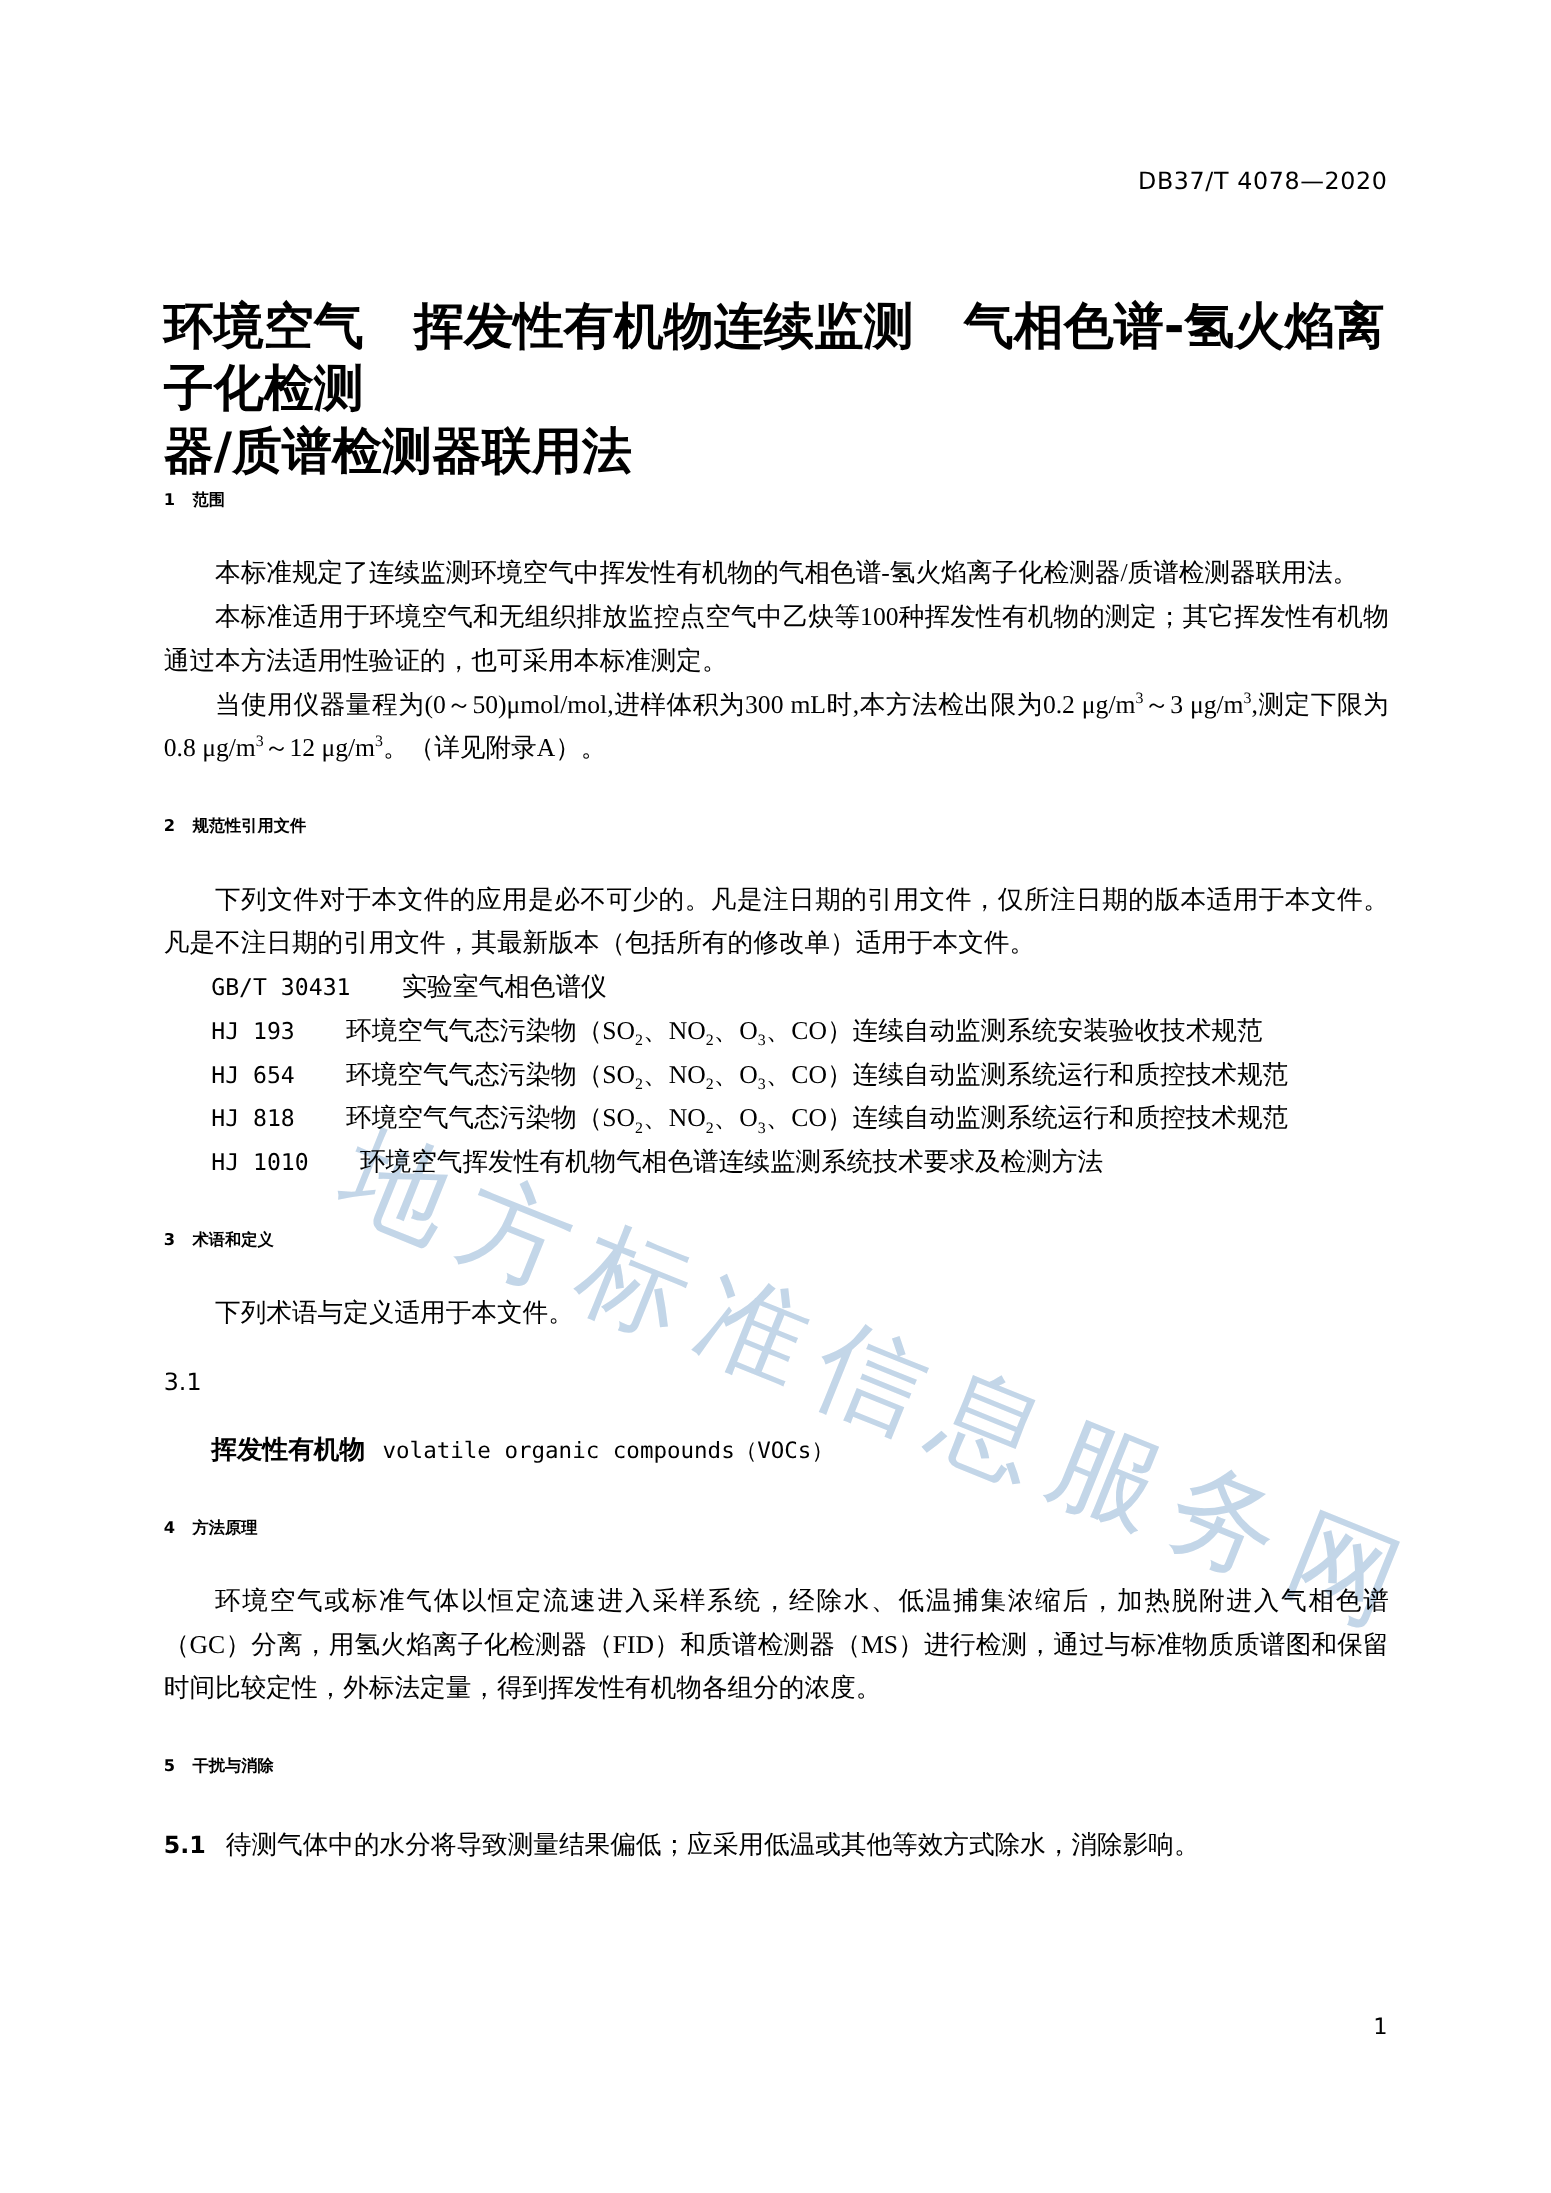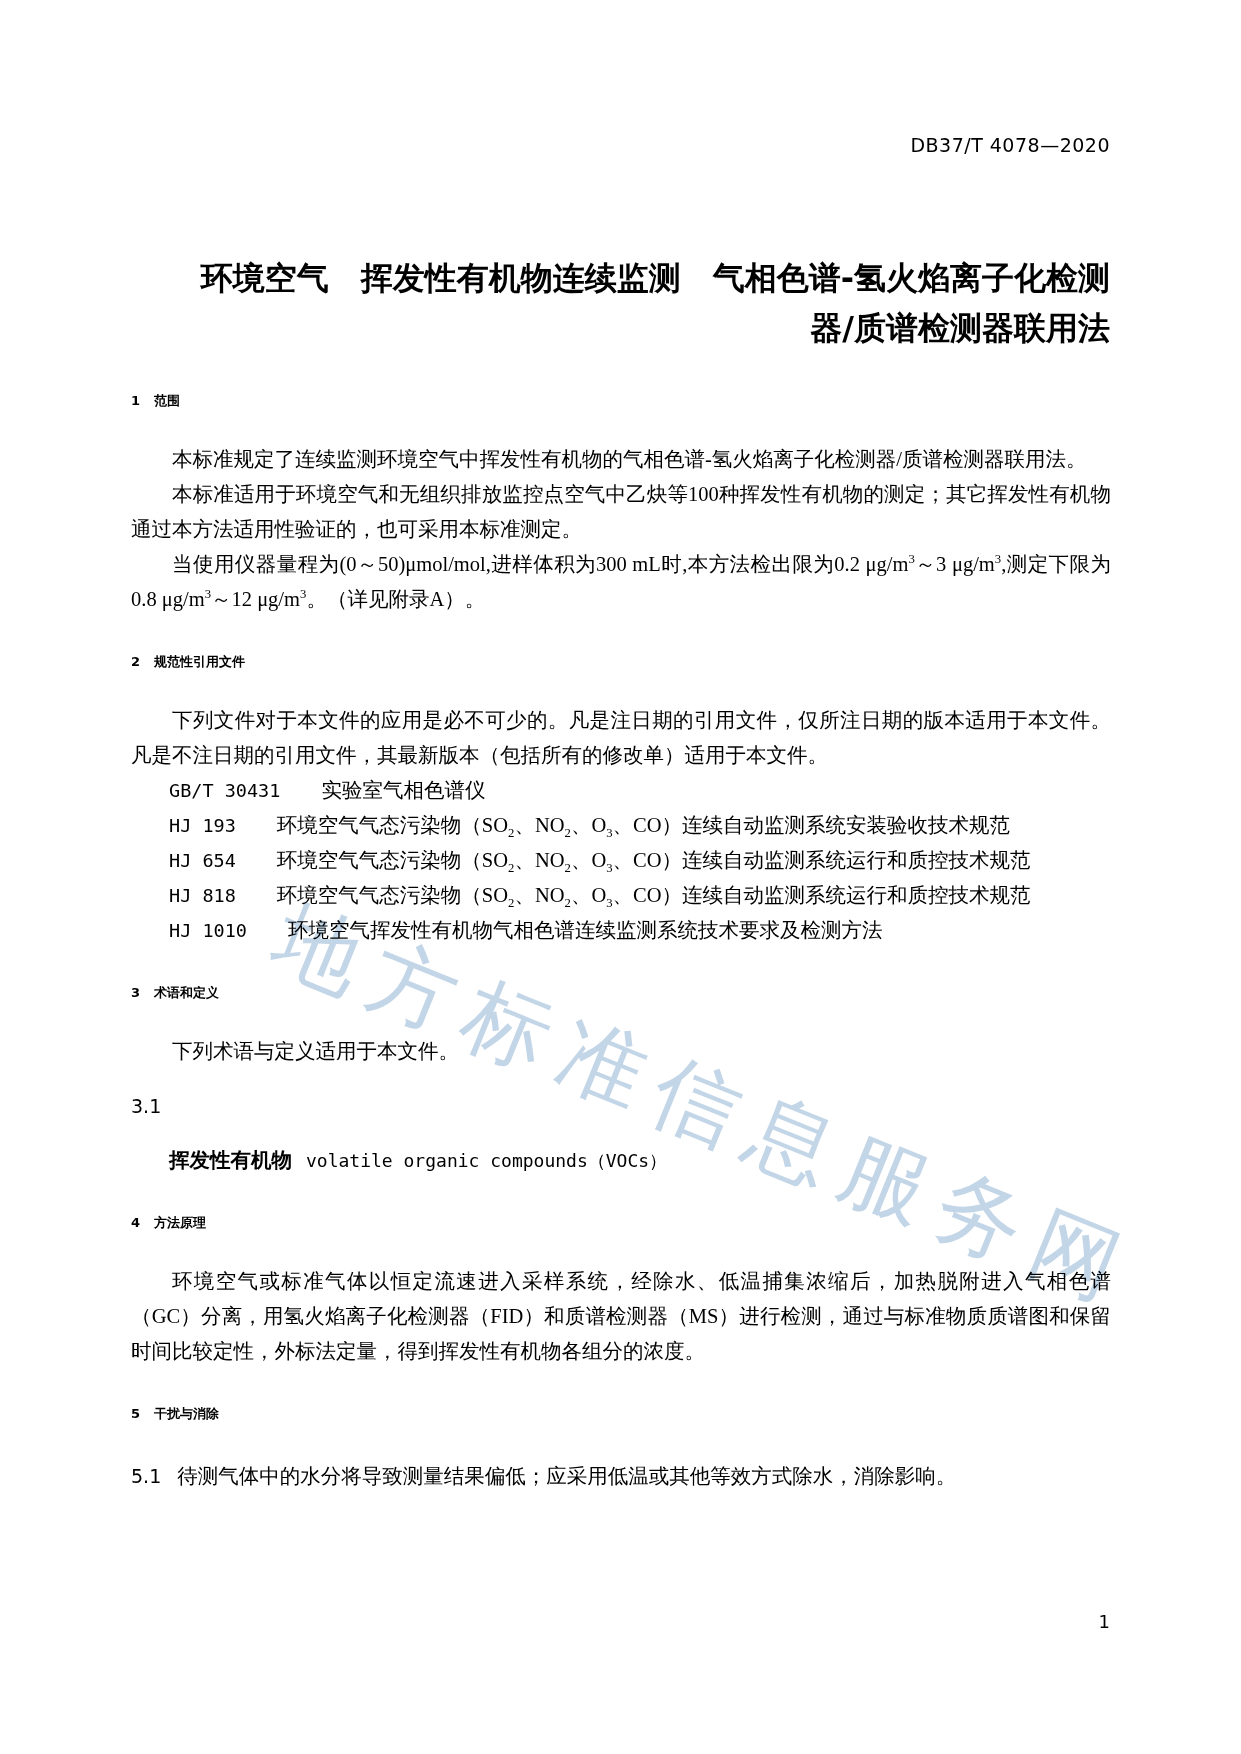--- a/index.html
+++ b/index.html
@@ -46,27 +46,27 @@
     font-family: "DejaVu Sans", sans-serif;
     font-size: 19px;
     letter-spacing: 0.5px;
     z-index: 2;
     text-align: right;
   }
 
   
   .doc-title {
     position: absolute;
-    top: 253px;
+    top: 236px;
     left: 131px;
     width: 979px;
-    text-align: right;
-    font-family: "DejaVu Sans", sans-serif;
-    font-weight: bold;
-    font-size: 32px;
+    text-align: left;
+    font-family: "DejaVu Sans", sans-serif;
+    font-weight: bold;
+    font-size: 40px;
     line-height: 50px;
     letter-spacing: 0px;
     z-index: 2;
   }
   .doc-title .line2 { display: block; }
 
   
   .content {
     position: absolute;
     top: 386px;
@@ -147,20 +147,21 @@
   .numbered-para {
     font-family: "Liberation Serif", "DejaVu Serif", serif;
     font-size: 20.5px;
     line-height: 35px;
     margin: 0;
   }
   .numbered-para .lead {
     font-family: "DejaVu Sans", sans-serif;
     font-size: 19px;
     margin-right: 16px;
+    font-weight: bold;
   }
 
   
   .page-number {
     position: absolute;
     bottom: 122px;
     right: 131px;
     font-family: "DejaVu Sans", sans-serif;
     font-size: 18px;
     z-index: 2;

